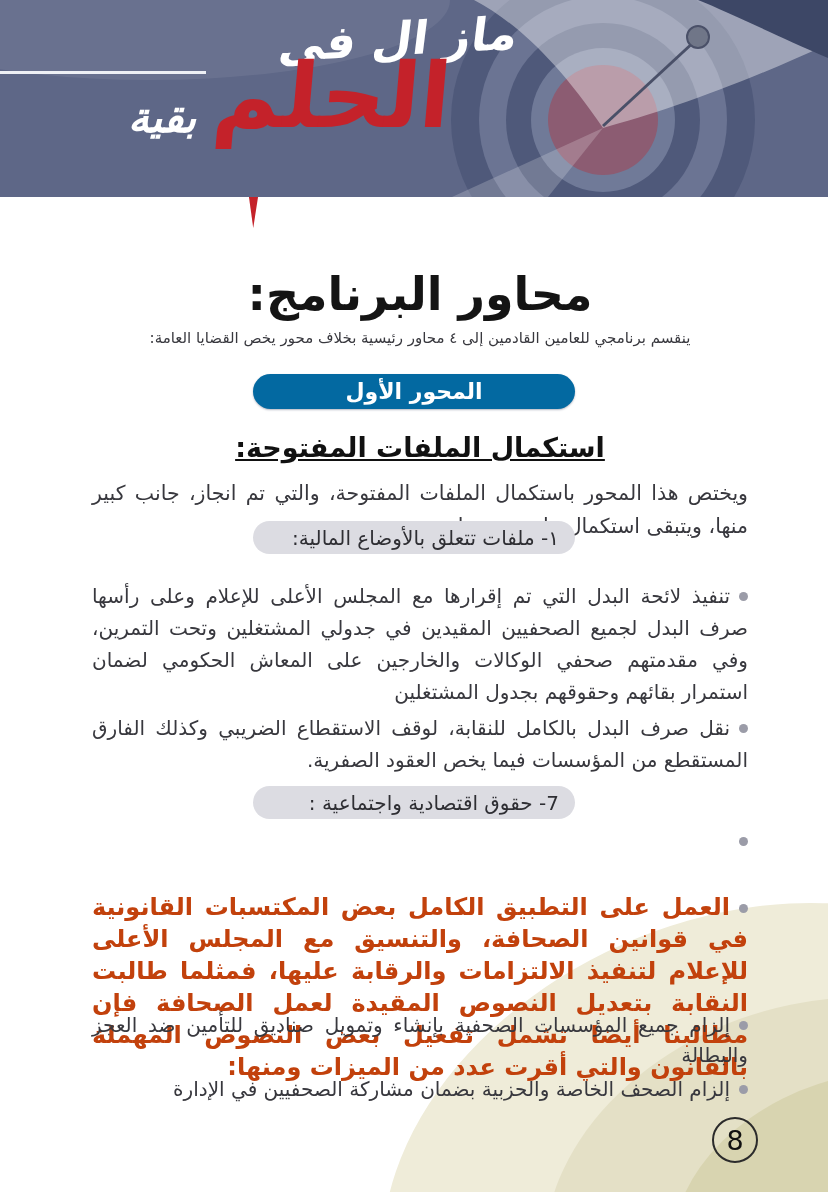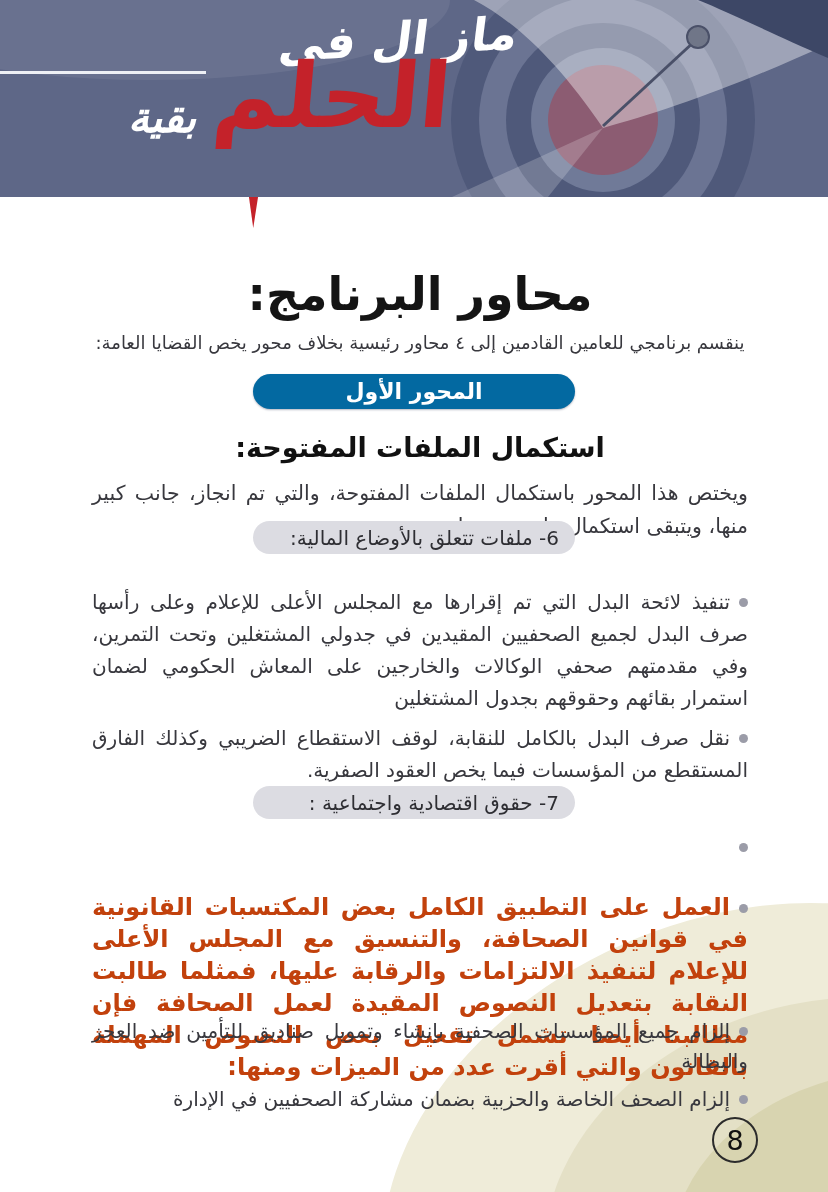--- a/index.html
+++ b/index.html
@@ -35,38 +35,38 @@
     background:#c4222a;clip-path:polygon(15% 0,85% 0,48% 100%);z-index:2;
   }
   
   .beige{position:absolute;border-radius:50%;z-index:0;}
   .beige-a{width:720px;height:520px;right:-260px;bottom:-250px;background:#efecd9;transform:rotate(-24deg);}
   .beige-b{width:540px;height:400px;right:-250px;bottom:-215px;background:#e4e0c6;transform:rotate(-20deg);}
   .beige-c{width:390px;height:290px;right:-230px;bottom:-175px;background:#d8d4b0;transform:rotate(-18deg);}
   
   .block{position:absolute;right:80px;left:92px;z-index:2;}
   .doc-title{top:236px;text-align:center;font-size:46px;font-weight:700;color:#141414;letter-spacing:-1px;}
-  .intro{top:314px;font-size:18px;color:#38383e;text-align:center;}
+  .intro{top:314px;font-size:15px;color:#38383e;text-align:center;}
   .axis-badge{
     top:374px;right:0;left:0;margin:0 auto;width:322px;height:35px;border-radius:18px;
     background:#0369a1;color:#ffffff;font-size:22px;font-weight:700;
     display:flex;align-items:center;justify-content:center;position:absolute;z-index:2;
     box-shadow:0 1px 2px rgba(40,48,80,.35);
   }
-  .axis-heading{top:410px;text-align:center;font-size:27px;font-weight:700;color:#111111;}
+  .axis-heading{top:410px;text-align:center;font-size:27px;font-weight:700;color:#111111;text-decoration:underline;}
   .lead{top:456px;font-size:20.5px;line-height:33px;text-align:justify;color:#38383e;}
   .pill{
     position:absolute;right:0;left:0;margin:0 auto;width:322px;height:33px;border-radius:17px;
     background:#dcdce2;color:#2e2e33;font-size:20px;display:flex;align-items:center;
     padding:0 16px;z-index:2;
   }
   .pill-1{top:521px;}
   .pill-2{top:786px;}
   ul.bullets{list-style:none;margin:0;padding:0;font-size:20px;line-height:32px;text-align:justify;color:#38383e;}
-  ul.bullets li{margin:8px 0 4px 0;}
+  ul.bullets li{margin:2px 0 4px 0;}
   .dot{
     display:inline-block;width:9px;height:9px;border-radius:50%;
     background:#9b9ca8;margin-left:9px;vertical-align:2px;
   }
   .bullets-financial{top:578px;}
   .bullet-temp{top:823px;}
   .para-legal{top:867px;font-size:24px;line-height:32px;text-align:justify;color:#c2410c;font-weight:bold;}
   .bullets-obligations{top:1008px;}
   .bullets-obligations li{margin-bottom:6px;line-height:30px;}
   
@@ -116,21 +116,21 @@
   <h1 class="block doc-title">محاور البرنامج:</h1>
 
   <p class="block intro">ينقسم برنامجي للعامين القادمين إلى  ٤ محاور رئيسية بخلاف محور يخص القضايا العامة:</p>
 
   <div class="axis-badge">المحور الأول</div>
 
   <h2 class="block axis-heading">استكمال الملفات المفتوحة:</h2>
 
   <p class="block lead">ويختص هذا المحور باستكمال الملفات المفتوحة، والتي تم انجاز، جانب كبير منها، ويتبقى استكمال ما تبقى منها،</p>
 
-  <div class="pill pill-1">6-   ملفات تتعلق بالأوضاع المالية:</div>
+  <div class="pill pill-1">١-   ملفات تتعلق بالأوضاع المالية:</div>
 
   <ul class="block bullets bullets-financial">
     <li><span class="dot"></span><span>تنفيذ لائحة البدل التي تم إقرارها مع المجلس الأعلى للإعلام وعلى رأسها صرف البدل لجميع الصحفيين المقيدين في جدولي المشتغلين وتحت التمرين، وفي مقدمتهم صحفي الوكالات والخارجين على المعاش الحكومي لضمان استمرار بقائهم وحقوقهم بجدول المشتغلين</span></li>
     <li><span class="dot"></span><span>نقل صرف البدل بالكامل للنقابة، لوقف الاستقطاع الضريبي وكذلك الفارق المستقطع من المؤسسات فيما يخص العقود الصفرية.</span></li>
   </ul>
 
   <div class="pill pill-2">7-  حقوق اقتصادية واجتماعية :</div>
 
   <ul class="block bullets bullet-temp">
     <li><span class="dot"></span></li>

